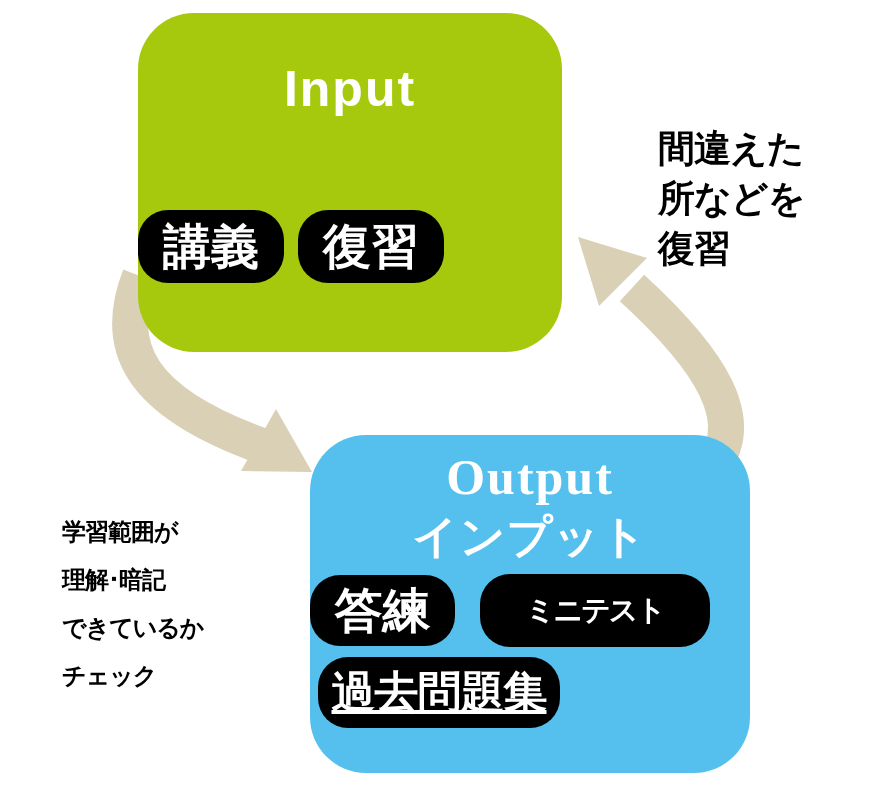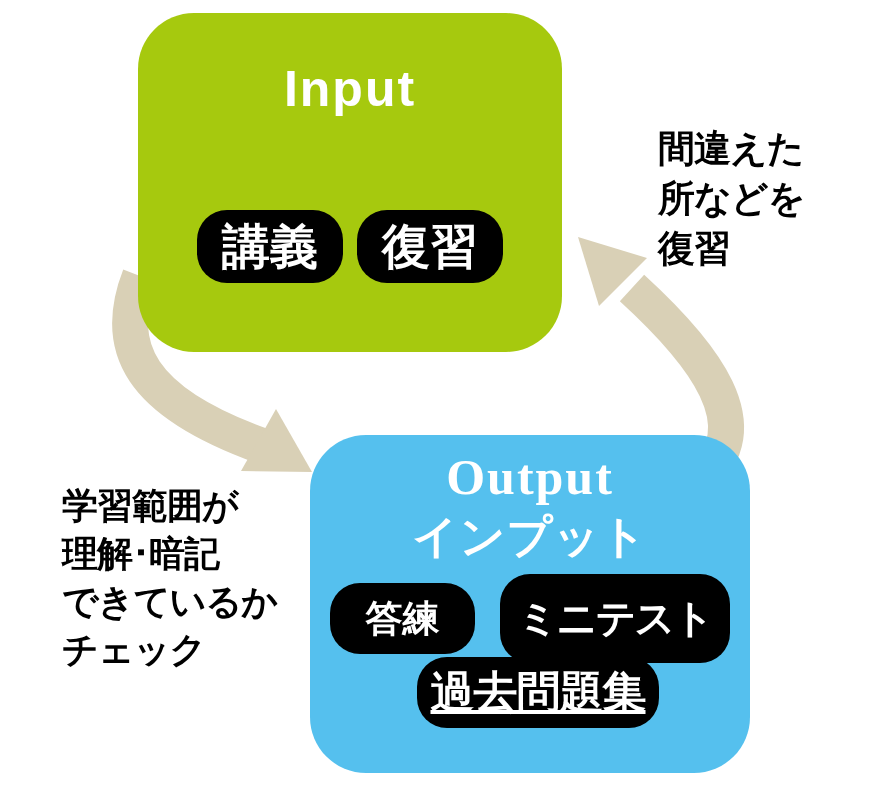--- a/index.html
+++ b/index.html
@@ -59,53 +59,53 @@
   .box-input  .title-en { top: 48px; }
   .box-input  .title-ja { top: 120px; }
   .box-output .title-en { top: 14px; font-family: Liberation Serif, serif; }
   .box-output .title-ja { top: 76px; }
 
   
   .pill-row {
     position: absolute;
     left: 0; right: 0;
     display: flex;
-    justify-content: center;
+    justify-content: flex-start;
     align-items: center;
   }
   .box-input  .pill-row       { top: 197px; gap: 14px; }
   .box-output .pill-row.row-1 { top: 139px; gap: 25px; }
   .box-output .pill-row.row-2 { top: 222px; transform: translateX(8px); }
 
   .pill {
     background: var(--pill-black, #000000);
     color: var(--title-white, #ffffff);
     border-radius: 30px;
     display: flex;
     align-items: center;
     justify-content: center;
     font-weight: bold;
     white-space: nowrap;
   }
   .pill-input    { width: 146px; height: 73px; font-size: 48px; }
-  .pill-touren   { width: 145px; height: 71px; font-size: 37px; }
-  .pill-minitest { width: 230px; height: 89px; font-size: 40px; letter-spacing: -2px; }
+  .pill-touren   { width: 145px; height: 71px; font-size: 48px; }
+  .pill-minitest { width: 230px; height: 73px; font-size: 29px; letter-spacing: -2px; }
   .pill-kako     { width: 242px; height: 71px; font-size: 44px; letter-spacing: -1px; text-decoration: underline; }
 
   
   .note {
     position: absolute;
     z-index: 2;
     color: var(--text-black, #000000);
     font-weight: bold;
     white-space: pre-line;
     letter-spacing: -1px;
   }
   .note-right { left: 658px; top: 88px;  font-size: 37px; line-height: 50px; margin-top: 36px; }
-  .note-left  { left: 62px;  top: 482px; font-size: 36px; line-height: 48px; }
+  .note-left  { left: 62px;  top: 508px; font-size: 24px; line-height: 48px; }
 </style>
 </head>
 <body>
 
 <div class="canvas">
 
   <svg class="arrows" width="876" height="795" viewBox="0 0 876 795" aria-hidden="true">
     <g>
       <path class="arrow-band" d="M 140 276 C 112 348, 140 402, 262 446"></path>
       <polygon class="arrow-head" points="312,472 241,471 276,409"></polygon>

